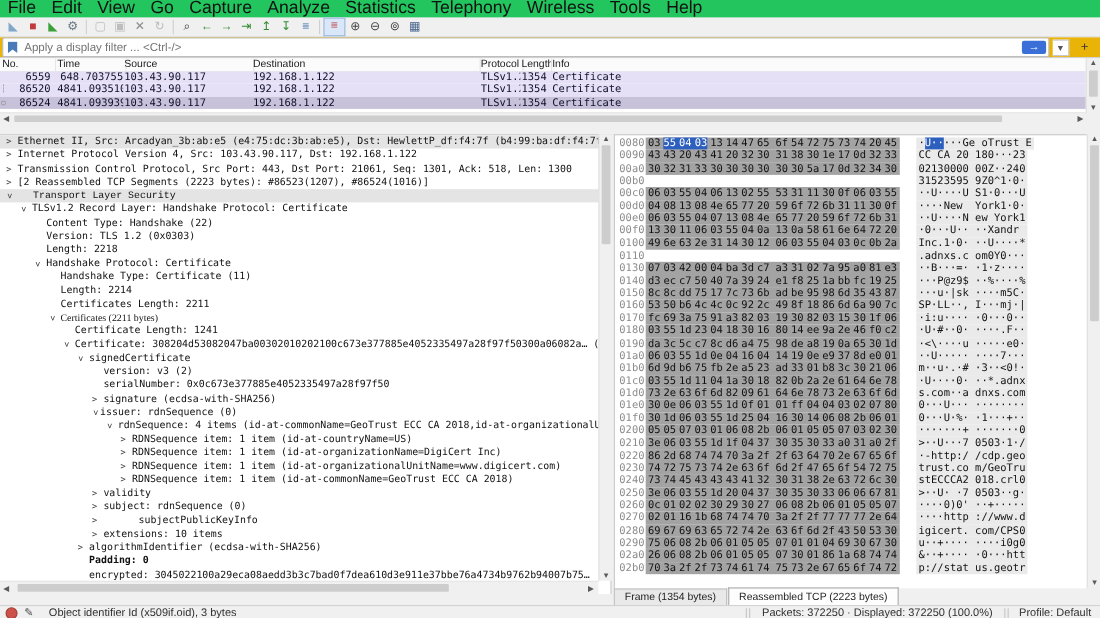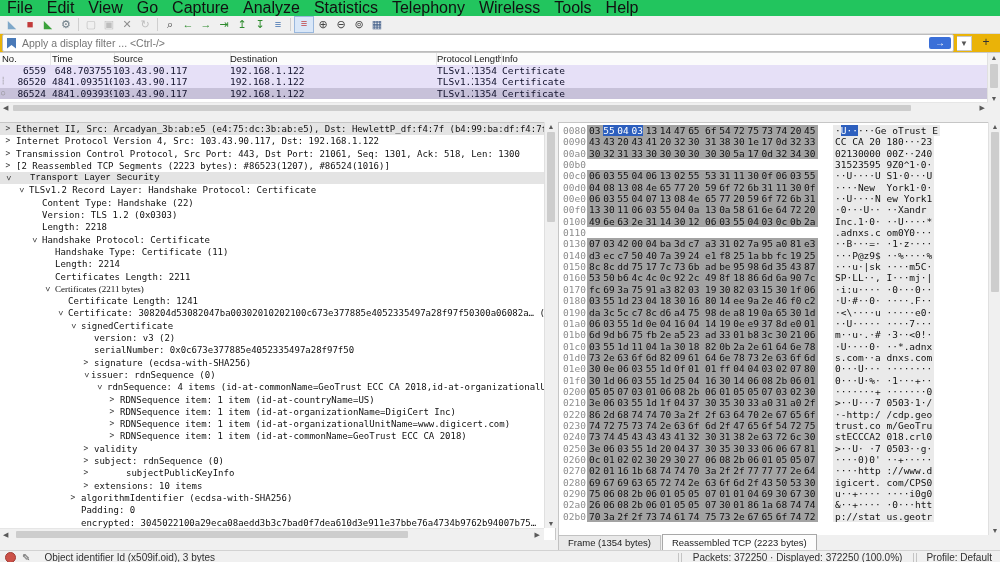--- a/index.html
+++ b/index.html
@@ -304,21 +304,21 @@
         </div>
         <div class="dline">
           <span class="tw" style="left: 81px;">&gt;</span>
           <span class="dtext" style="left: 94px;">extensions: 10 items</span>
         </div>
         <div class="dline">
           <span class="tw" style="left: 68px;">&gt;</span>
           <span class="dtext" style="left: 81px;">algorithmIdentifier (ecdsa-with-SHA256)</span>
         </div>
         <div class="dline">
-          <span class="dtext" style="left: 81px;">Padding: 0</span>
+          <span class="dtext" style="left: 81px; font-weight: bold;">Padding: 0</span>
         </div>
         <div class="dline">
           <span class="dtext" style="left: 81px;">encrypted: 3045022100a29eca08aedd3b3c7bad0f7dea610d3e911e37bbe76a4734b9762b94007b75…</span>
         </div>
       </div>
   </div>
 
   <div class="sb" style="left:544px;top:122px;width:12px;height:406px;border-left:1px solid #e0e0e0;">
     <span class="sbarrow" style="top:1px;">▲</span>
     <div class="sbthumb" style="left:2px;right:2px;top:10px;height:90px;"></div>

